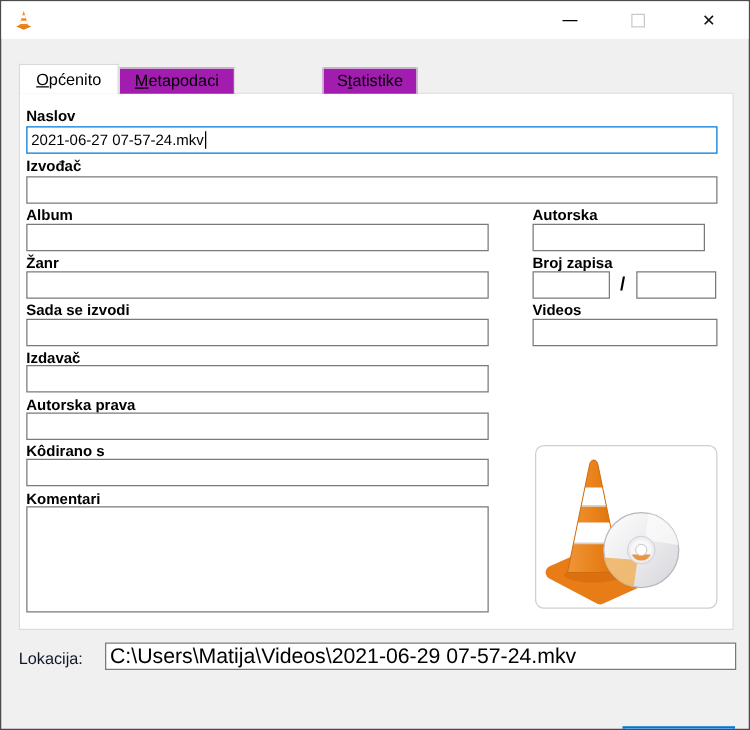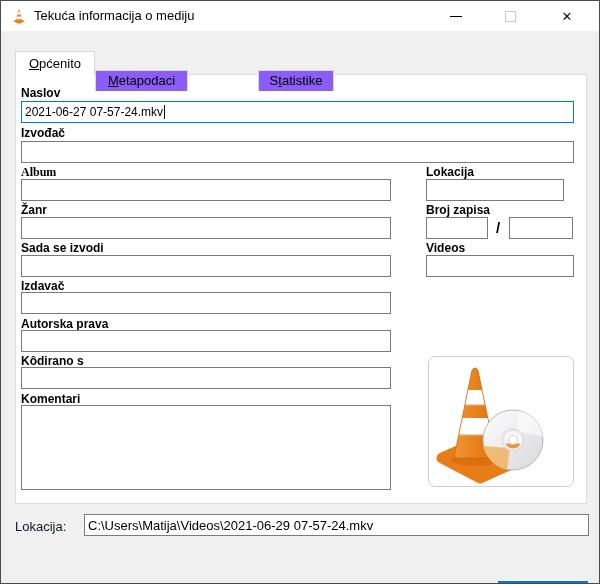--- a/index.html
+++ b/index.html
@@ -12,21 +12,21 @@
   .titlebar { position:absolute; left:0; top:0; width:100%; height:30px; background:#ffffff; }
   .titlebar .apptitle { position:absolute; left:33px; top:7px; font-size:13px; color:#000; white-space:nowrap; }
   .tb-icon { position:absolute; left:9px; top:6px; width:18px; height:18px; }
   .winbtn { position:absolute; top:0; width:42px; height:30px; display:flex; align-items:center; justify-content:center; }
   .winbtn.min { left:434px; }
   .winbtn.max { left:488px; }
   .winbtn.close { left:545px; font-size:13px; color:#111; }
   .min-glyph { width:12px; height:1px; background:#000; }
   .max-glyph { width:11px; height:11px; border:1px solid #c9c9c9; background:#fff; }
   
-  .tab { position:absolute; top:69px; height:21px; background:#8b5cf6; border:1px solid #d9d9d9; border-bottom:none;
+  .tab { position:absolute; top:53px; height:21px; background:#a21caf; border:1px solid #d9d9d9; border-bottom:none;
          font-size:13px; color:#000; text-align:center; line-height:20px; z-index:2; }
   .tab.active { top:50px; height:24px; background:#fff; line-height:23px; z-index:4; }
   .mn { text-decoration:underline; }
   
   .panel { position:absolute; left:14px; top:73px; width:572px; height:430px; background:#fff; border:1px solid #dcdcdc; z-index:1; }
   .lbl { position:absolute; font-size:12px; font-weight:bold; color:#000; white-space:nowrap; z-index:3; }
   .inp { position:absolute; height:22px; border:1px solid #7a7a7a; background:#fff; font-family:"Liberation Sans",sans-serif;
          font-size:12px; color:#000; padding:1px 3px; z-index:3; outline:none; }
   .fakeinp { position:absolute; height:22px; border:1px solid #0078d7; background:#fff; font-size:12px; color:#000;
              padding:2px 3px; line-height:16px; white-space:nowrap; overflow:hidden; z-index:3; }
@@ -35,40 +35,39 @@
   .slash { position:absolute; left:488px; top:216px; width:18px; height:22px; text-align:center; font-size:15px;
            font-weight:bold; line-height:22px; z-index:3; }
   .btn { position:absolute; background:#e1e1e1; border:1px solid #adadad; font-size:13px; color:#000;
          display:flex; align-items:center; justify-content:center; z-index:3; font-family:"Liberation Sans",sans-serif; }
   .btn.default { border:2px solid #0078d7; }
   
   .artframe { position:absolute; left:427px; top:355px; width:146px; height:131px; background:#fff;
               border:1px solid #cfcfcf; border-radius:7px; z-index:3; overflow:hidden; }
   
   .loc-label { position:absolute; left:14px; top:518px; font-size:13px; color:#0f172a; }
-  .loc-input { position:absolute; left:83px; top:513px; width:505px; height:22px; font-size:13px; }
+  .loc-input { position:absolute; left:83px; top:513px; width:505px; height:22px; font-size:17px; }
 </style>
 </head>
 <body>
 
 <div id="dialog">
 
   <div class="titlebar">
     <svg class="tb-icon" viewBox="0 0 18 18">
       <path d="M3 14.2 L9 11.6 L15 14.2 L9 16.8 Z" fill="#e87d17"></path>
       <clipPath id="tcp">
           <path d="M9 1.5 L5.4 14 L12.6 14 Z"></path>
         </clipPath>
       <rect x="4" y="1" width="10" height="14" clip-path="url(#tcp)" fill="#ee8623"></rect>
       <g clip-path="url(#tcp)" fill="#fff">
         <rect x="4" y="5.2" width="10" height="2.4"></rect>
         <rect x="4" y="9.6" width="10" height="2.6"></rect>
       </g>
     </svg>
-    <span class="apptitle">Tekuća informacija o mediju</span>
     <div class="winbtn min">
       <span class="min-glyph"></span>
     </div>
     <div class="winbtn max">
       <span class="max-glyph"></span>
     </div>
     <div class="winbtn close">
       <span>✕</span>
     </div>
   </div>
@@ -78,23 +77,23 @@
   <div class="tab" style="left:257px; width:76px;"><span><span>S</span><span class="mn">t</span><span>atistike</span></span></div>
 
   <div class="panel"></div>
 
   <div class="lbl" style="left:20px; top:85px;">Naslov</div>
   <div class="fakeinp" style="left:20px; top:100px; width:553px;"><span>2021-06-27 07-57-24.mkv</span><span class="caret"></span></div>
 
   <div class="lbl" style="left:20px; top:125px;">Izvođač</div>
   <input class="inp" style="left: 20px; top: 140px; width: 553px;" value="">
 
-  <div class="lbl" style="left:20px; top:164px;font-family:Liberation Serif, serif;">Album</div>
+  <div class="lbl" style="left:20px; top:164px;">Album</div>
   <input class="inp" style="left: 20px; top: 178px; width: 370px;" value="">
-  <div class="lbl" style="left:425px; top:164px;">Lokacija</div>
+  <div class="lbl" style="left:425px; top:164px;">Autorska</div>
   <input class="inp" style="left: 425px; top: 178px; width: 138px;" value="">
 
   <div class="lbl" style="left:20px; top:202px;">Žanr</div>
   <input class="inp" style="left: 20px; top: 216px; width: 370px;" value="">
   <div class="lbl" style="left:425px; top:202px;">Broj zapisa</div>
   <input class="inp" style="left: 425px; top: 216px; width: 62px;" value="">
   <div class="slash">/</div>
   <input class="inp" style="left: 508px; top: 216px; width: 64px;" value="">
 
   <div class="lbl" style="left:20px; top:240px;">Sada se izvodi</div>

